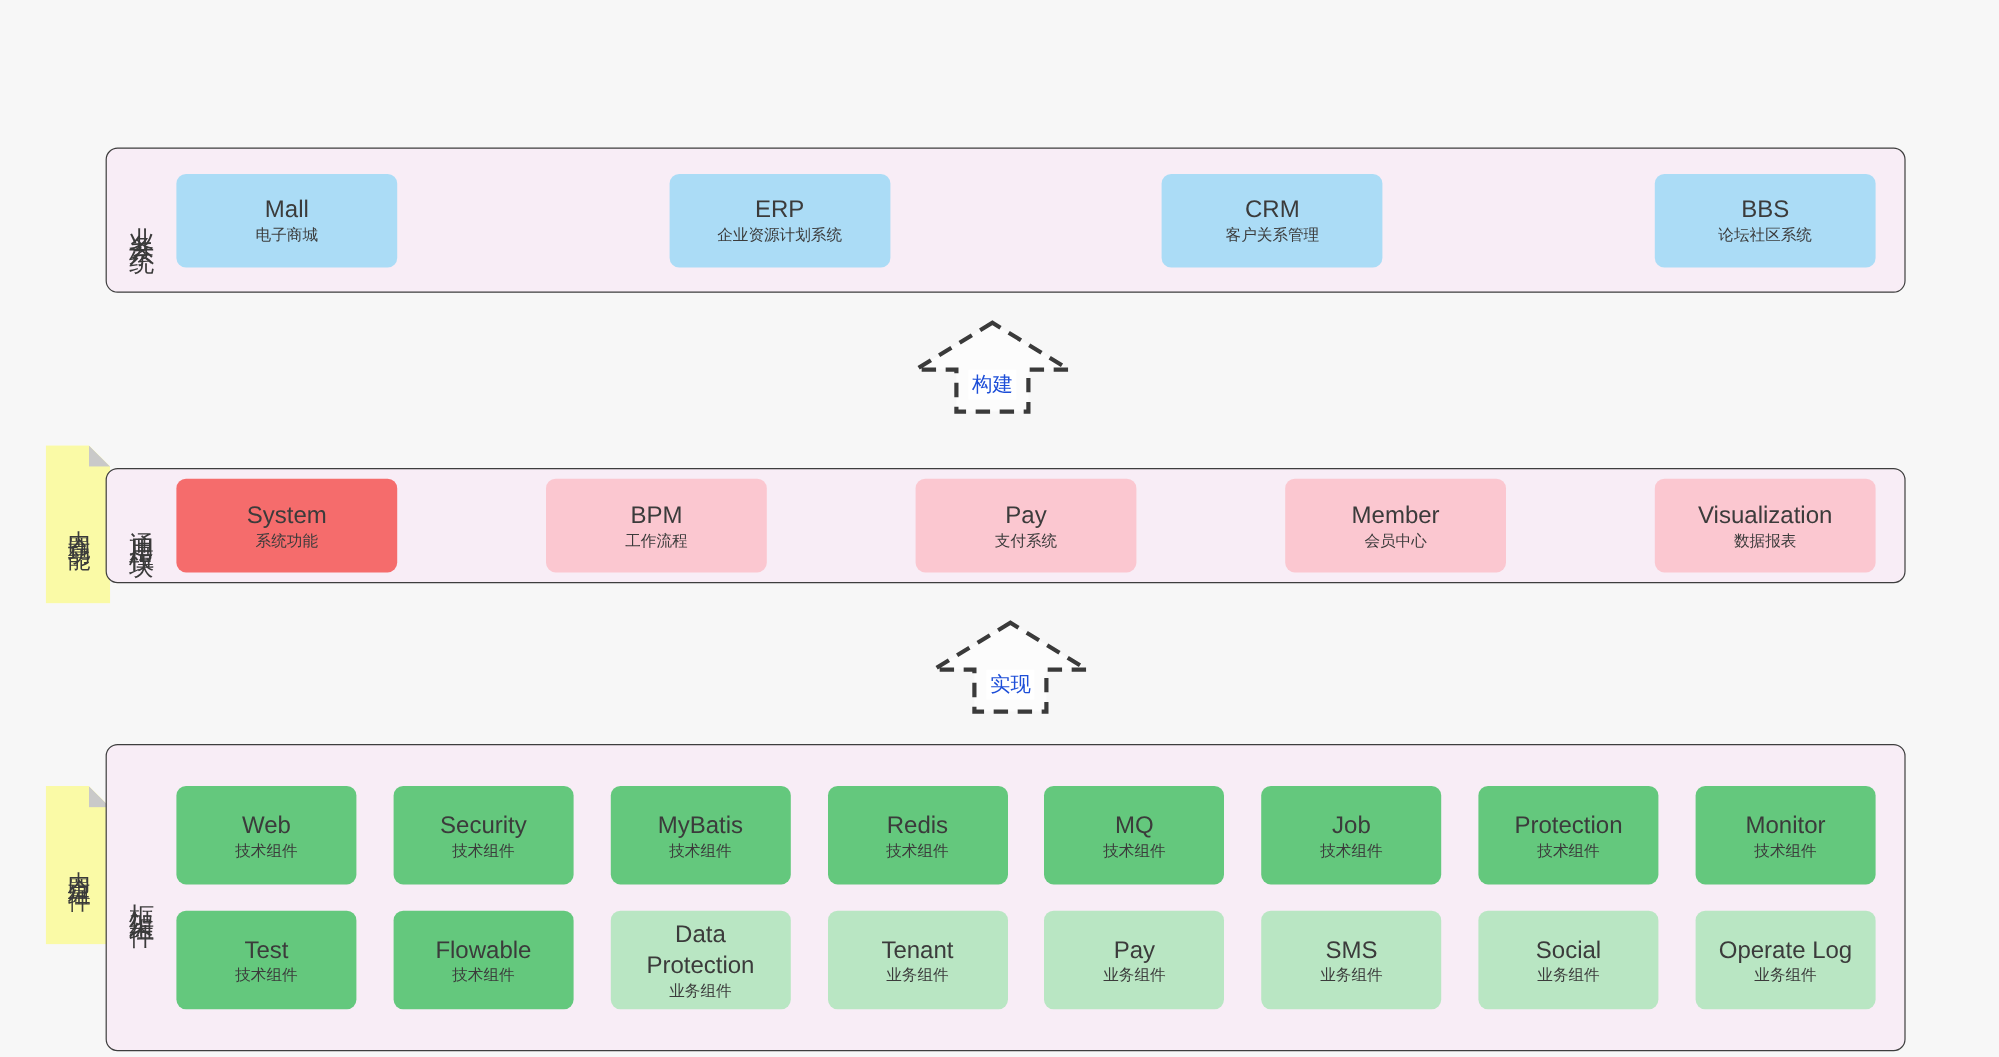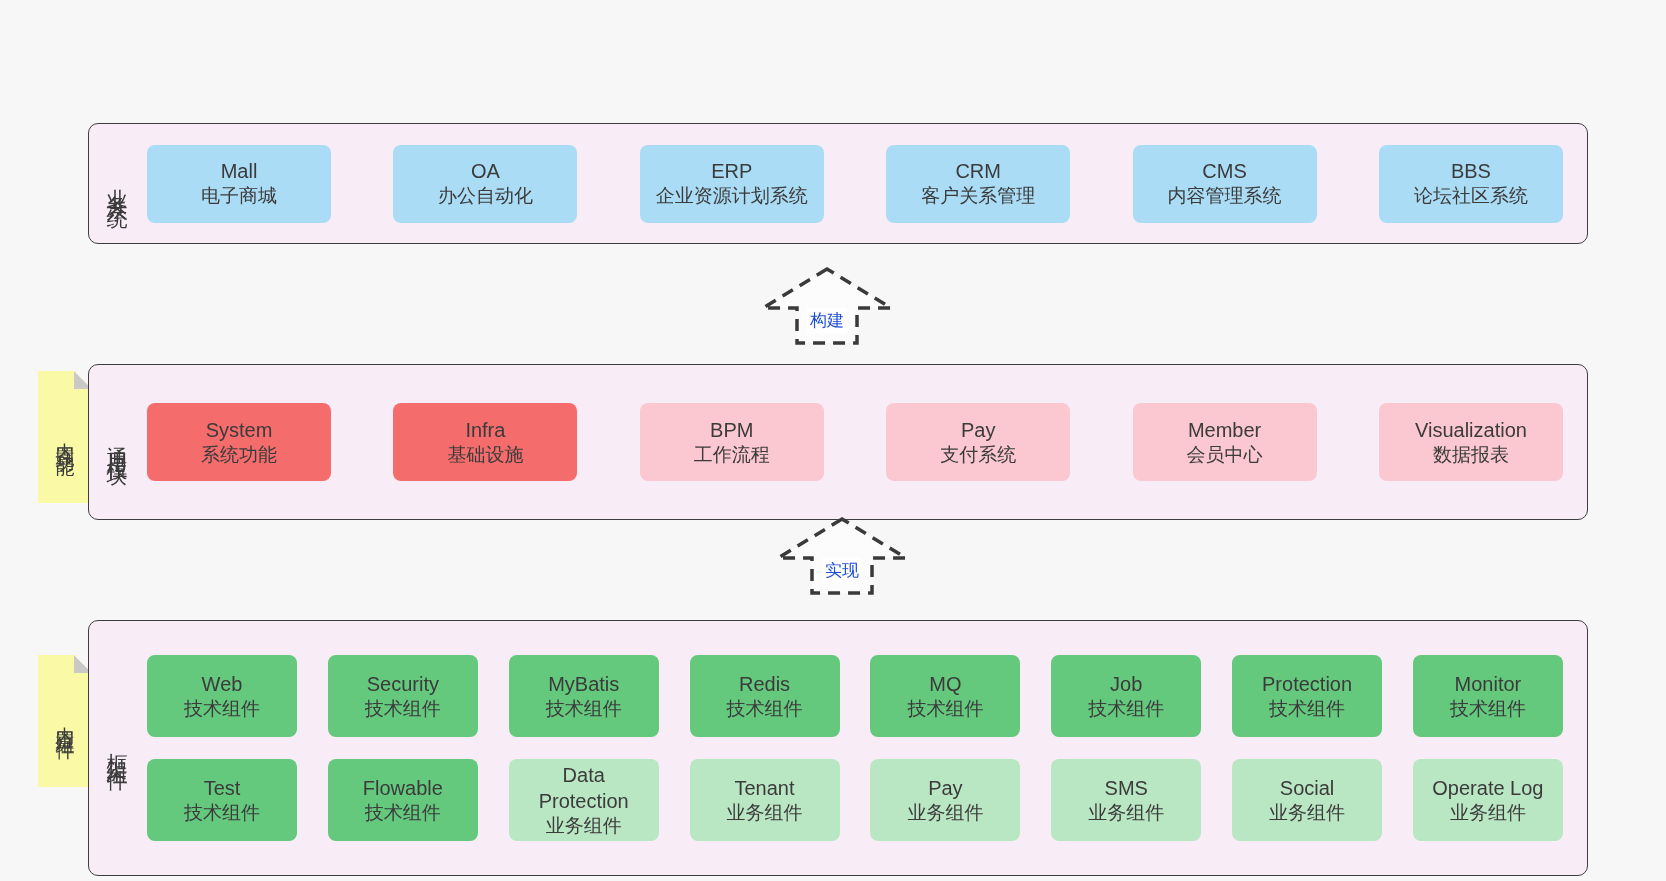--- a/index.html
+++ b/index.html
@@ -13,21 +13,21 @@
   
   .layer{
     position:absolute;left:88px;width:1500px;
     background:var(--layer-bg,#f8edf6);
     border:1.5px solid var(--layer-border,#3e3e3e);
     border-radius:10px;
     box-sizing:border-box;
     z-index:1;
   }
   .layer-business{top:123px;height:121px;}
-  .layer-modules{top:364px;height:156px;}
+  .layer-modules{top:390px;height:96px;}
   .layer-components{top:620px;height:256px;}
 
   .vlabel{
     position:absolute;left:14px;top:50%;transform:translateY(-50%);
     writing-mode:vertical-rl;text-orientation:upright;
     font-size:21px;letter-spacing:6px;color:#3a3a3a;
     white-space:nowrap;
   }
 
   .rows{
@@ -36,21 +36,21 @@
   }
   .box-row{display:flex;justify-content:space-between;align-items:center;}
 
   
   .box{
     height:78px;border-radius:8px;
     display:flex;flex-direction:column;align-items:center;justify-content:center;
     text-align:center;box-sizing:border-box;padding:4px 8px;line-height:1.3;
   }
   .box .t{font-size:20px;}
-  .box .s{font-size:19px;}
+  .box .s{font-size:13px;}
   .wide .box{flex:0 0 184px;}
   .narrow .box{flex:0 0 150px;height:82px;}
   .blue{background:var(--box-blue,#abdcf6);}
   .red{background:var(--box-red,#f56c6c);}
   .pink{background:var(--box-pink,#fbc7d0);}
   .green{background:var(--box-green,#64c87d);}
   .lightgreen{background:var(--box-lightgreen,#b9e6c3);}
 
   
   .up-arrow{position:absolute;width:144px;height:80px;z-index:2;}
@@ -98,34 +98,26 @@
 
   <section class="layer layer-business">
     <div class="vlabel">业务系统</div>
     <div class="rows">
       <div class="box-row wide">
         <div class="box blue">
           <div class="t">Mall</div>
           <div class="s">电子商城</div>
         </div>
         <div class="box blue">
-          <div class="t">OA</div>
-          <div class="s">办公自动化</div>
-        </div>
-        <div class="box blue">
           <div class="t">ERP</div>
           <div class="s">企业资源计划系统</div>
         </div>
         <div class="box blue">
           <div class="t">CRM</div>
           <div class="s">客户关系管理</div>
-        </div>
-        <div class="box blue">
-          <div class="t">CMS</div>
-          <div class="s">内容管理系统</div>
         </div>
         <div class="box blue">
           <div class="t">BBS</div>
           <div class="s">论坛社区系统</div>
         </div>
       </div>
     </div>
   </section>
 
   <div class="up-arrow arrow-1">
@@ -136,24 +128,20 @@
   </div>
 
   <section class="layer layer-modules">
     <div class="vlabel">通用模块</div>
     <div class="rows">
       <div class="box-row wide">
         <div class="box red">
           <div class="t">System</div>
           <div class="s">系统功能</div>
         </div>
-        <div class="box red">
-          <div class="t">Infra</div>
-          <div class="s">基础设施</div>
-        </div>
         <div class="box pink">
           <div class="t">BPM</div>
           <div class="s">工作流程</div>
         </div>
         <div class="box pink">
           <div class="t">Pay</div>
           <div class="s">支付系统</div>
         </div>
         <div class="box pink">
           <div class="t">Member</div>

